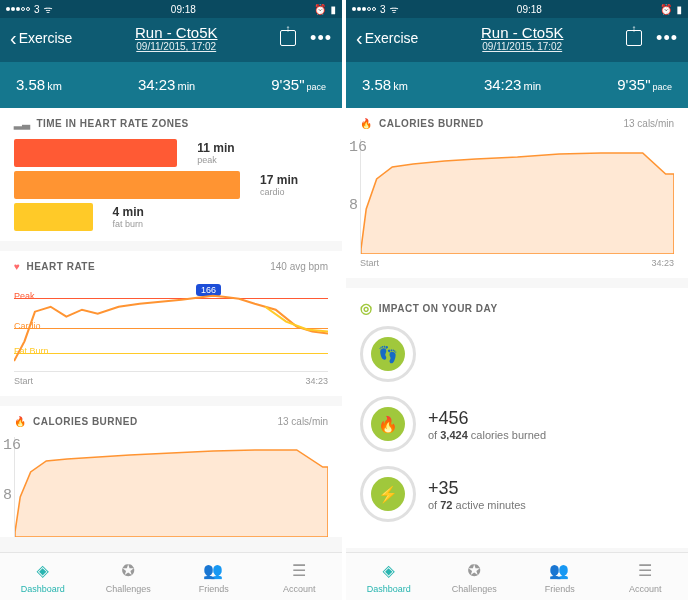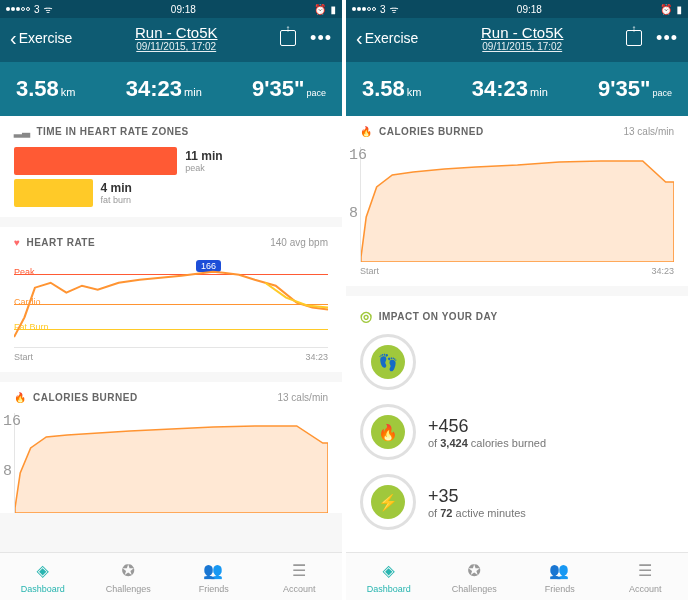--- a/index.html
+++ b/index.html
@@ -17,30 +17,30 @@
 .back-arrow { font-size: 20px; line-height: 1; }
 .header-title { text-align: center; flex: 1; text-decoration: underline; }
 .header-title .title { font-size: 15px; font-weight: 400; }
 .header-title .sub { font-size: 10px; opacity: 0.9; }
 .header-actions { display: flex; gap: 14px; align-items: center; }
 .share-icon { width: 16px; height: 16px; border: 1.5px solid #fff; border-radius: 2px; position: relative; }
 .share-icon::after { content: "↑"; position: absolute; top: -8px; left: 50%; transform: translateX(-50%); font-size: 10px; }
 .more { font-size: 18px; letter-spacing: 1px; }
 .stats-bar { background: #15778e; color: #fff; display: flex; justify-content: space-between; padding: 14px 16px; }
 .stat { text-align: left; }
-.stat .val { font-size: 22px; font-weight: 700; }
+.stat .val { font-size: 15px; font-weight: 400; }
 .stat .unit { font-size: 11px; margin-left: 2px; }
 .stat .tiny { font-size: 9px; margin-left: 2px; }
 .content { flex: 1; overflow-y: auto; background: #f7f7f7; }
 .section { background: #fff; margin-bottom: 10px; padding: 10px 14px; }
 .section-head { display: flex; align-items: center; justify-content: space-between; margin-bottom: 10px; }
 .section-title { display: flex; align-items: center; gap: 6px; font-size: 10px; font-weight: 600; letter-spacing: 0.5px; color: #666; }
 .section-meta { font-size: 10px; color: #999; }
 .hr-bars { display: flex; flex-direction: column; gap: 4px; }
-.hr-bar-row { display: flex; align-items: center; gap: 8px; }
+.hr-bar-row { display: flex; align-items: center; gap: 20px; }
 .hr-bar { height: 28px; border-radius: 2px; }
 .hr-bar-label .min { font-size: 12px; font-weight: 600; color: #333; }
 .hr-bar-label .zone { font-size: 9px; color: #999; }
 .hr-chart { position: relative; height: 90px; border-bottom: 1px solid #e5e5e5; margin-top: 4px; }
 .hr-line-label { position: absolute; left: 0; font-size: 9px; }
 .hr-line { position: absolute; left: 0; right: 0; border-top: 1px solid; }
 .chart-axis { display: flex; justify-content: space-between; font-size: 9px; color: #999; padding-top: 4px; }
 .cal-chart, .cal-chart2 { position: relative; height: 100px; border-left: 1px solid #e5e5e5; margin-top: 4px; }
 .cal-chart2 { height: 115px; }
 .cal-y { position: absolute; left: -12px; font-size: 15px; color: #999; font-family: Liberation Mono, monospace; }
@@ -125,20 +125,27 @@
       </div>
       <div class="hr-bars">
         <div class="hr-bar-row">
           <div class="hr-bar" style="width:52%;background:#ff5a34"></div>
           <div class="hr-bar-label">
                 <div class="min">11 min</div>
                 <div class="zone">peak</div>
               </div>
         </div>
         <div class="hr-bar-row">
+          <div class="hr-bar" style="width:72%;background:#ff9432"></div>
+          <div class="hr-bar-label">
+                <div class="min">17 min</div>
+                <div class="zone">cardio</div>
+              </div>
+        </div>
+        <div class="hr-bar-row">
           <div class="hr-bar" style="width:25%;background:#ffca28"></div>
           <div class="hr-bar-label">
                 <div class="min">4 min</div>
                 <div class="zone">fat burn</div>
               </div>
         </div>
       </div>
     </div>
 
     <div class="section">

